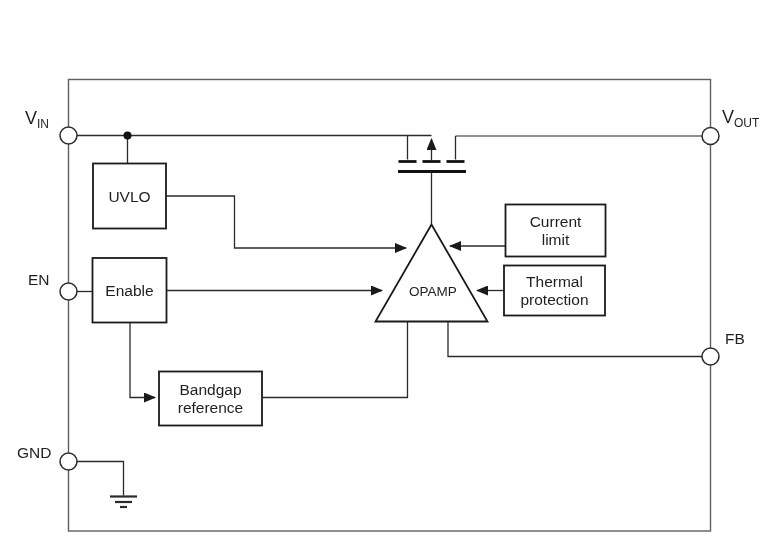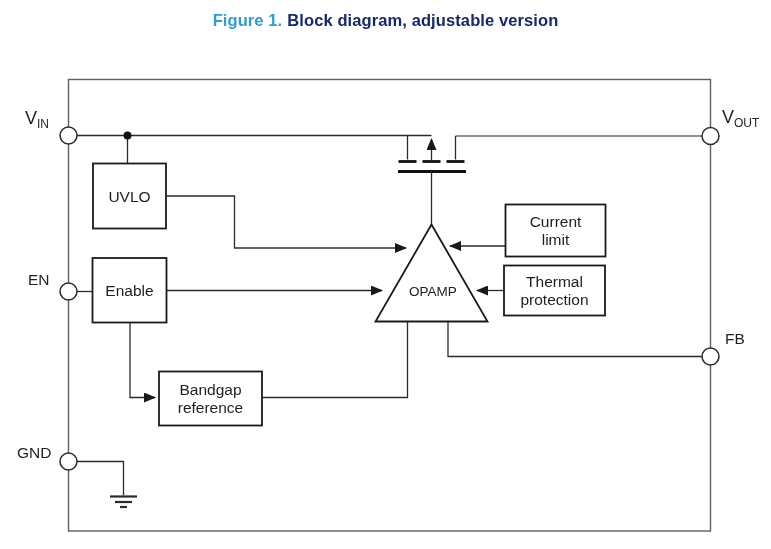--- a/index.html
+++ b/index.html
@@ -33,23 +33,20 @@
   svg .pin-label{font-size:15.5px;}
   svg .v-label{font-size:18px;}
   svg .v-sub{font-size:12px;}
   svg .opamp-label{font-size:13.5px;}
 </style>
 </head>
 <body>
 
 <div class="page">
 
-  <div class="figure-caption">
-    <span class="fig-num">Figure 1.</span><span class="fig-title">Block diagram, adjustable version</span>
-  </div>
 
   <svg class="diagram" width="771" height="549" viewBox="0 0 771 549">
     <defs>
       <marker id="arrow" markerUnits="userSpaceOnUse" markerWidth="12" markerHeight="10" refX="11" refY="5" orient="auto">
         <path d="M0 0 L12 5 L0 10 Z" fill="#1a1a1a"></path>
       </marker>
     </defs>
 
     <rect class="outline" x="68.5" y="79.5" width="642" height="451.5"></rect>
 

